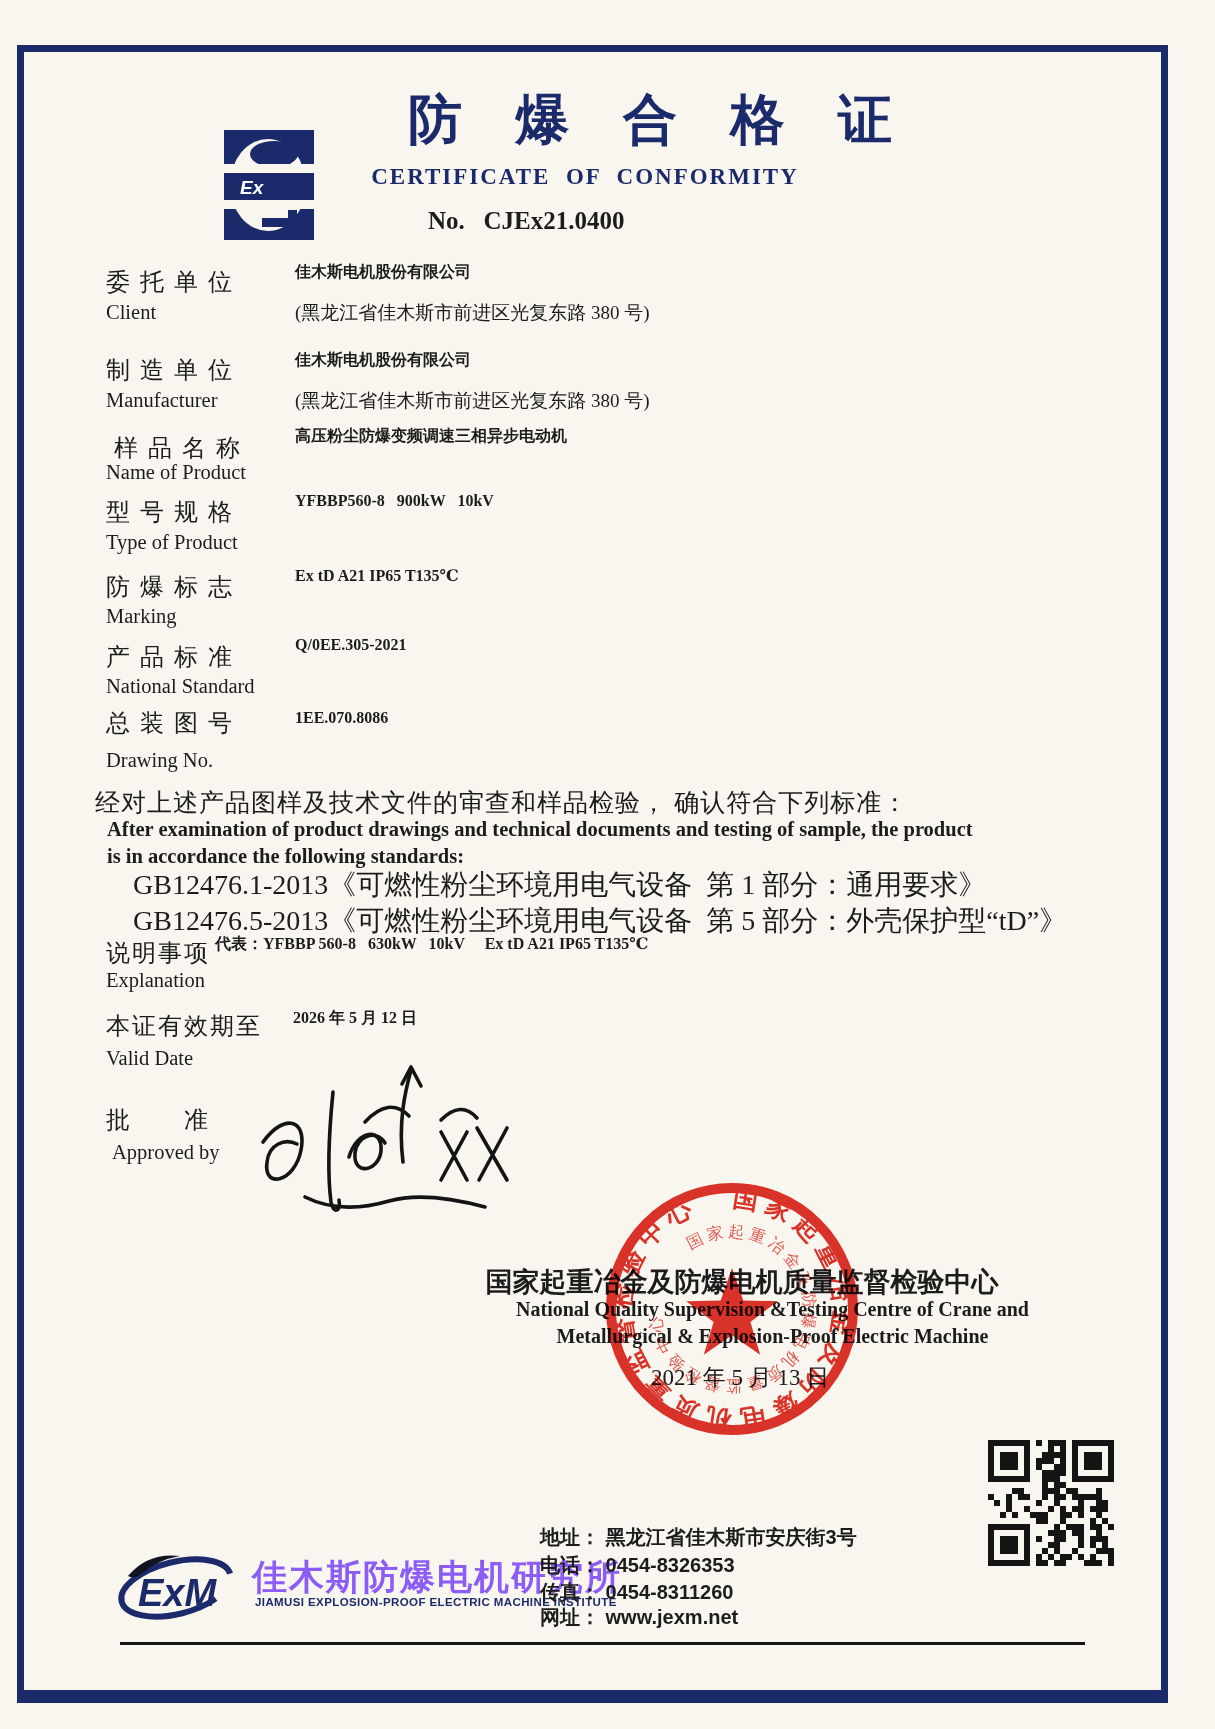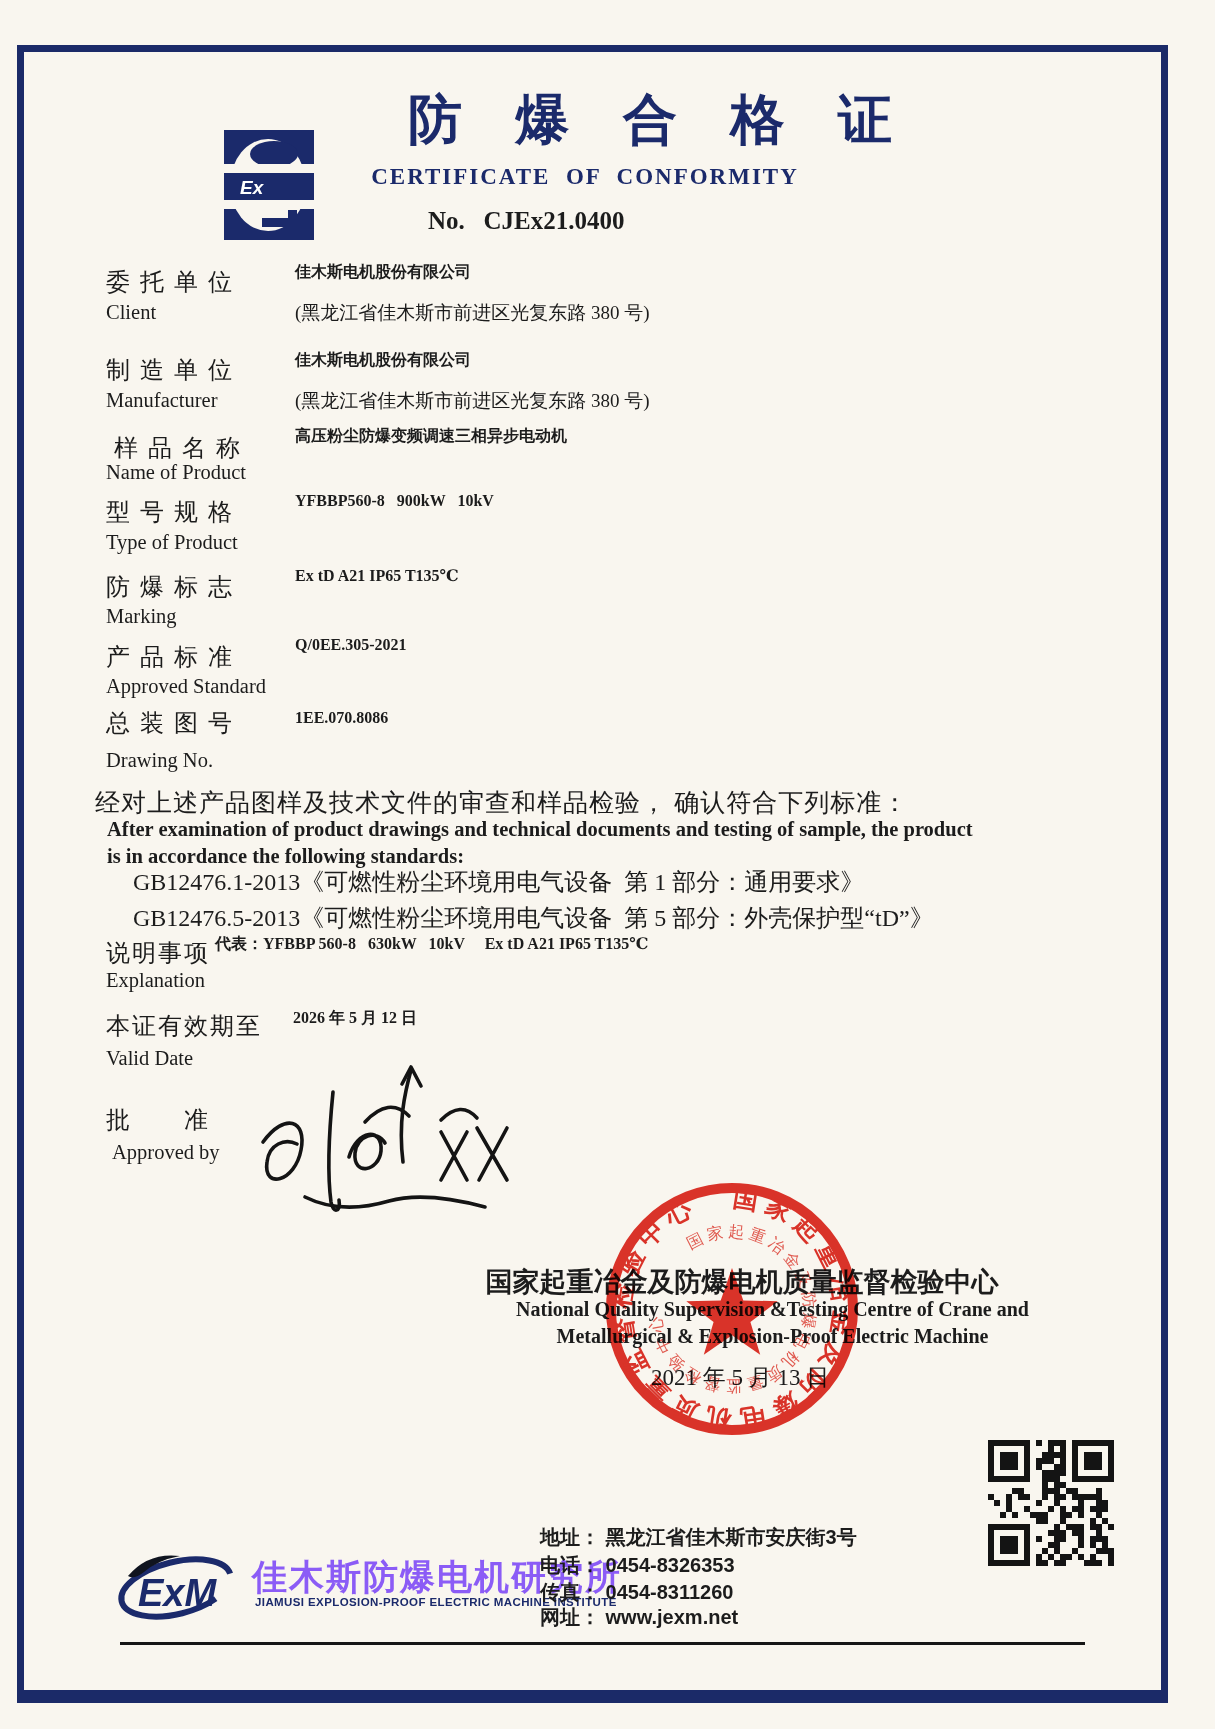--- a/index.html
+++ b/index.html
@@ -11,21 +11,21 @@
          border:7px solid #1b2a68;border-bottom-width:13px;box-sizing:border-box;}
   .title-cn{font-size:54px;font-weight:bold;letter-spacing:20px;color:#1b2a6b;}
   .title-en{font-size:23px;font-weight:bold;letter-spacing:2px;color:#1b2a6b;text-align:center;}
   .no-line{font-size:25px;font-weight:bold;}
   .lbl-cn{font-size:24px;letter-spacing:2px;}
   .lbl-en{font-size:20.5px;}
   .val{font-size:16px;font-weight:bold;}
   .val2{font-size:19px;}
   .stmt-cn{font-size:25px;letter-spacing:1px;}
   .stmt-en{font-size:20.5px;font-weight:600;}
-  .std{font-size:24px;}
+  .std{font-size:28px;}
   .centre-cn{font-size:27px;font-weight:bold;text-align:center;}
   .centre-en{font-size:20px;font-weight:bold;text-align:center;}
   .centre-date{font-size:23px;text-align:center;}
   .sans{font-family:"Liberation Sans","DejaVu Sans",sans-serif;text-align:center;}
   .inst-name{font-size:35px;font-weight:bold;color:#8b5cf6;letter-spacing:2px;}
   .inst-en{font-size:11.5px;font-weight:600;color:#1b2a6b;letter-spacing:0.4px;}
   .contact-line{font-size:20px;font-weight:600;}
   .note{font-size:21.5px;font-weight:bold;text-align:center;}
   .footer-line{background:#161616;height:3px;}
   .stamp{mix-blend-mode:multiply;opacity:.92;}
@@ -69,21 +69,21 @@
 
   <div class="abs lbl-cn" style="left:106px;top:496px;" data-bind="fields.3.label_cn">型 号 规 格</div>
   <div class="abs lbl-en" style="left:106px;top:531px;" data-bind="fields.3.label_en">Type of Product</div>
   <div class="abs val" style="left:295px;top:492px;" data-bind="fields.3.value">YFBBP560-8   900kW   10kV</div>
 
   <div class="abs lbl-cn" style="left:106px;top:571px;" data-bind="fields.4.label_cn">防 爆 标 志</div>
   <div class="abs lbl-en" style="left:106px;top:605px;" data-bind="fields.4.label_en">Marking</div>
   <div class="abs val" style="left:295px;top:566px;" data-bind="fields.4.value">Ex tD A21 IP65 T135℃</div>
 
   <div class="abs lbl-cn" style="left:106px;top:641px;" data-bind="fields.5.label_cn">产 品 标 准</div>
-  <div class="abs lbl-en" style="left:106px;top:675px;" data-bind="fields.5.label_en">Approved Standard</div>
+  <div class="abs lbl-en" style="left:106px;top:675px;" data-bind="fields.5.label_en">National Standard</div>
   <div class="abs val" style="left:295px;top:636px;" data-bind="fields.5.value">Q/0EE.305-2021</div>
 
   <div class="abs lbl-cn" style="left:106px;top:707px;" data-bind="fields.6.label_cn">总 装 图 号</div>
   <div class="abs lbl-en" style="left:106px;top:749px;" data-bind="fields.6.label_en">Drawing No.</div>
   <div class="abs val" style="left:295px;top:709px;" data-bind="fields.6.value">1EE.070.8086</div>
 
   <div class="abs stmt-cn" style="left:95px;top:786px;" data-bind="statement.cn">经对上述产品图样及技术文件的审查和样品检验， 确认符合下列标准：</div>
   <div class="abs stmt-en" style="left:107px;top:818px;" data-bind="statement.en1">After examination of product drawings and technical documents and testing of sample, the product</div>
   <div class="abs stmt-en" style="left:107px;top:845px;" data-bind="statement.en2">is in accordance the following standards:</div>
 

